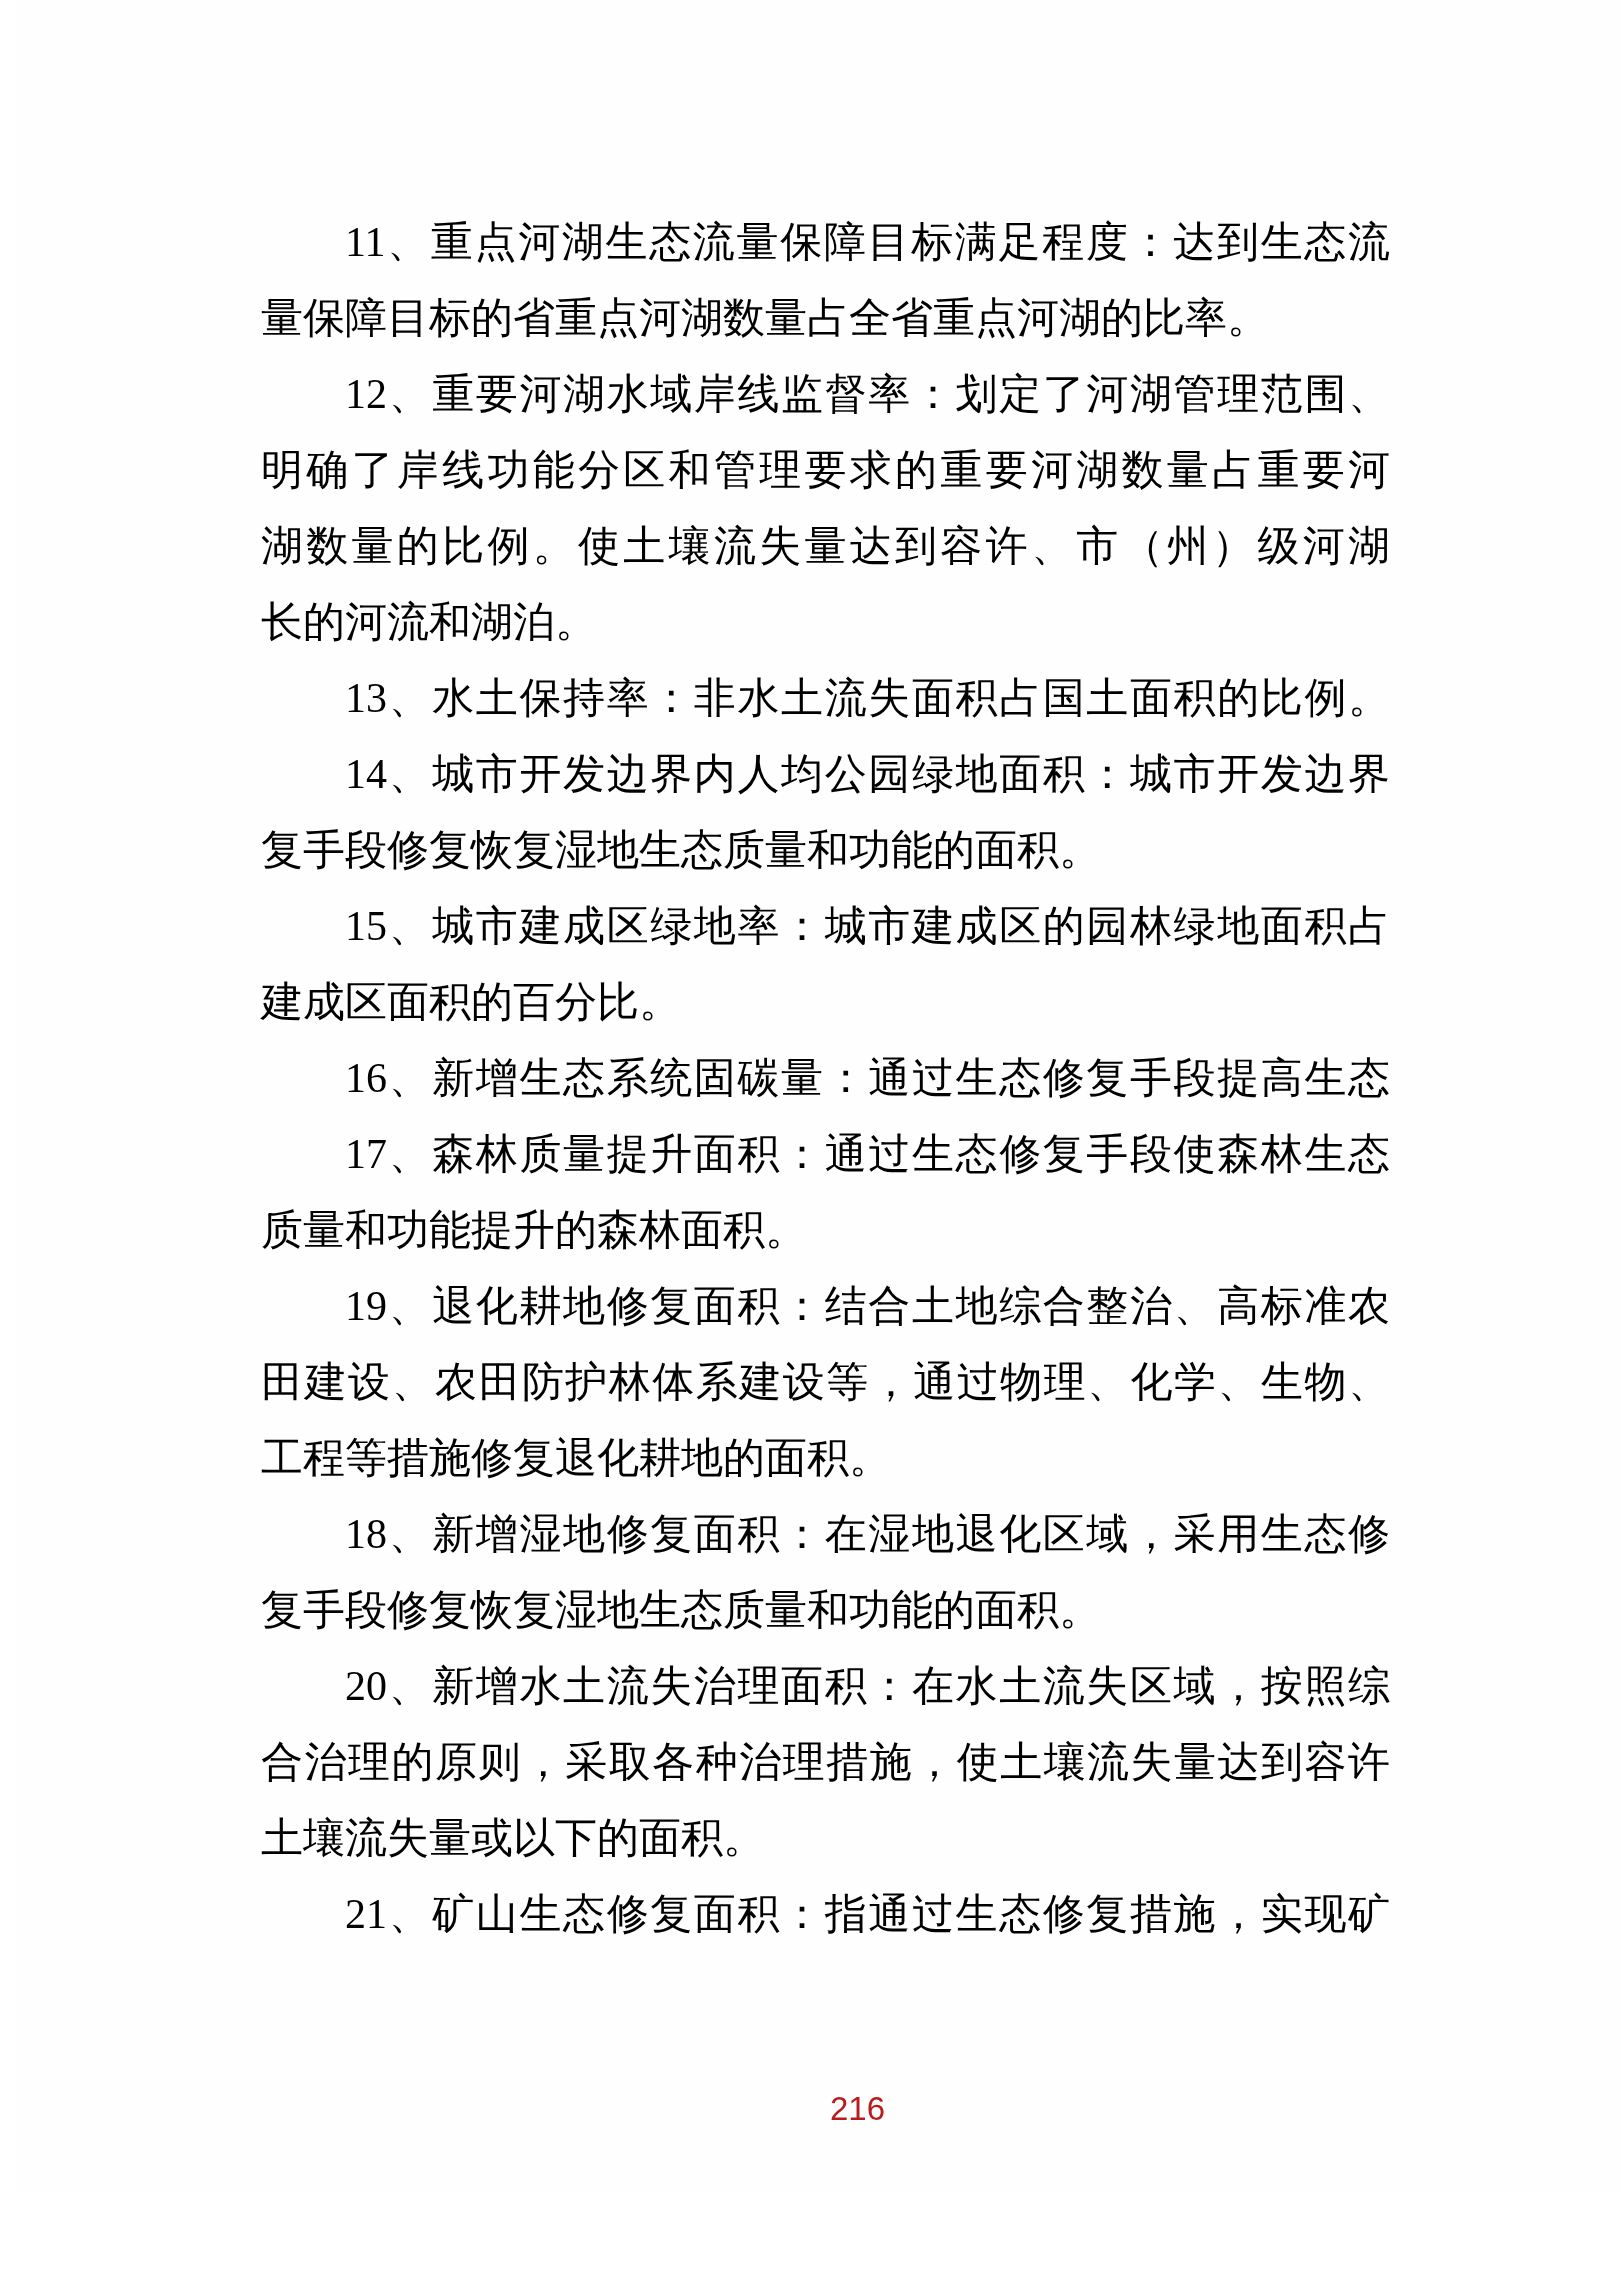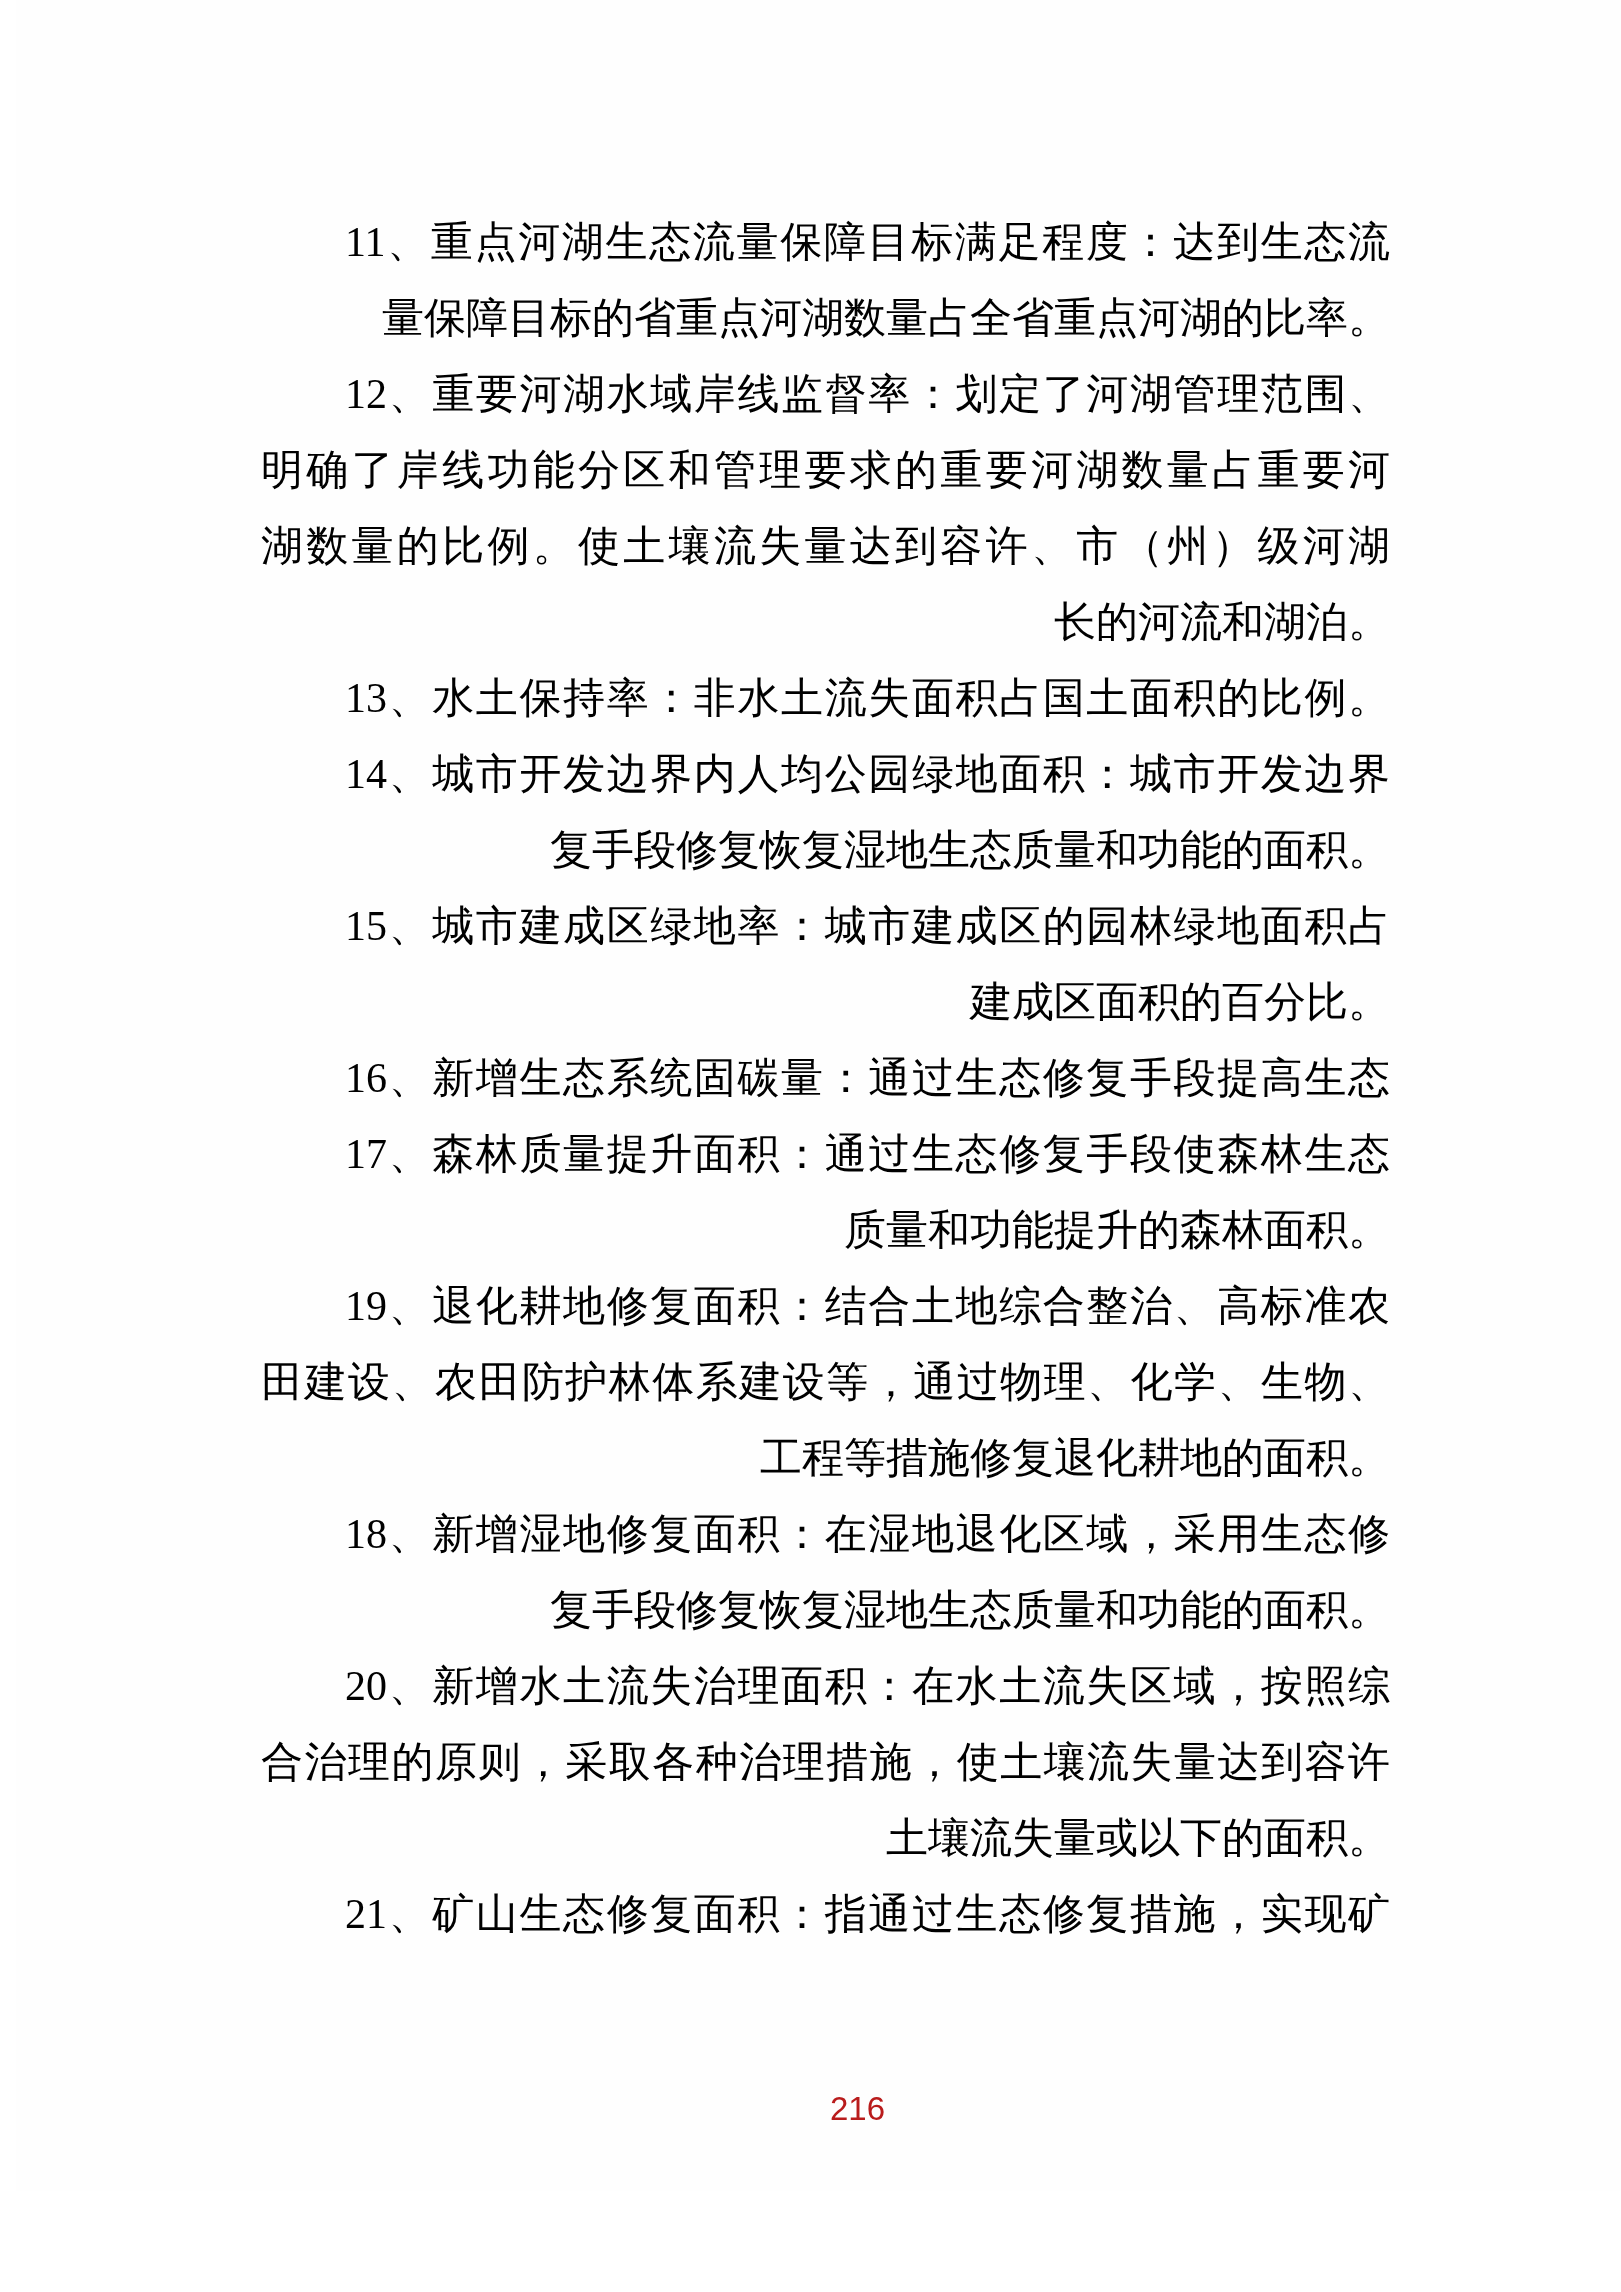--- a/index.html
+++ b/index.html
@@ -28,21 +28,21 @@
     margin: 0;
     padding: 0;
   }
   .line {
     height: 76px;
     line-height: 76px;
     font-size: 42px;
     font-weight: 400;
     white-space: normal;
     overflow: visible;
-    text-align: right;
+    text-align: left;
   }
   .line.full {
     text-align: justify;
     text-align-last: justify;
   }
   .line.indent {
     padding-left: 84px;
   }
   .page-number {
     position: absolute;

